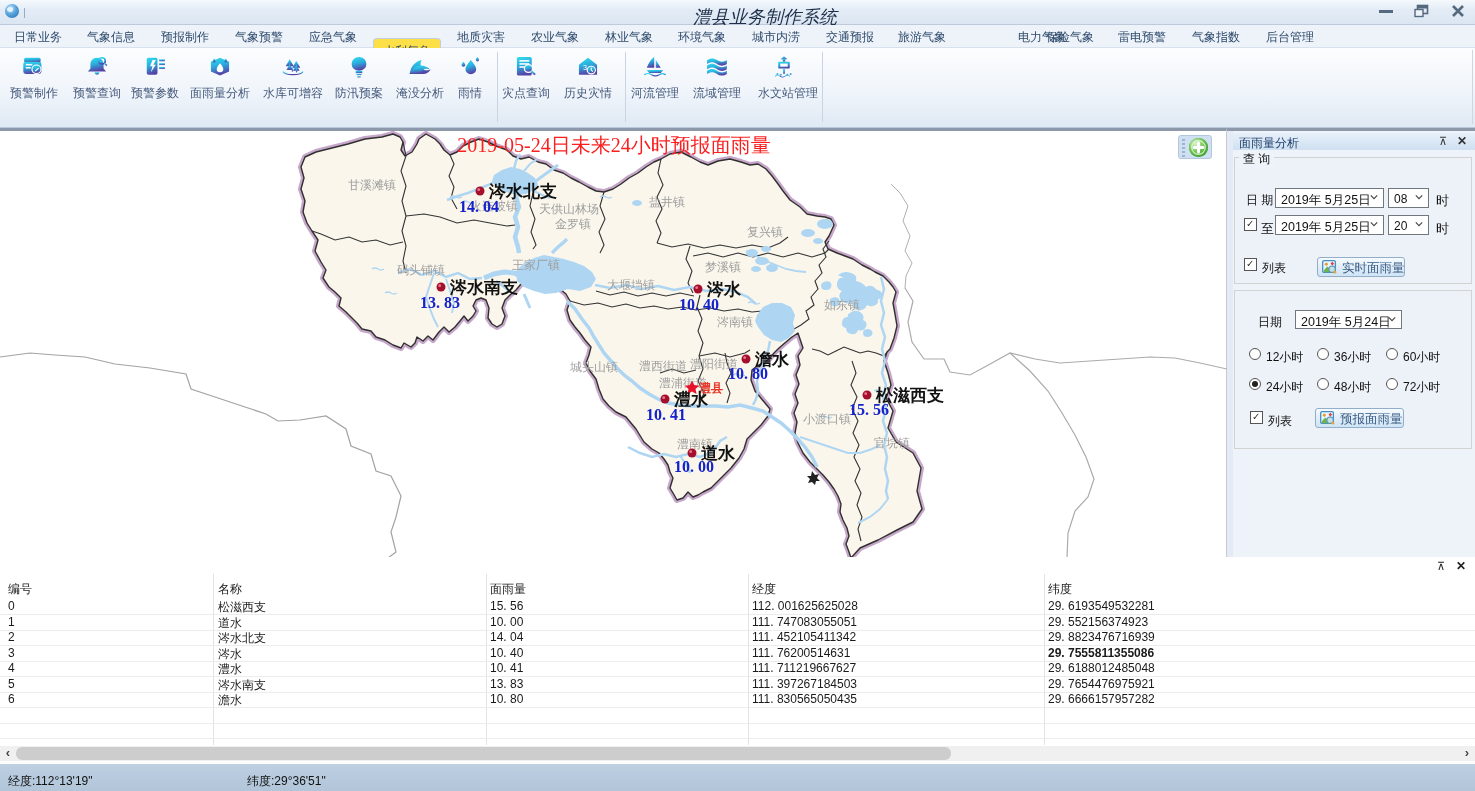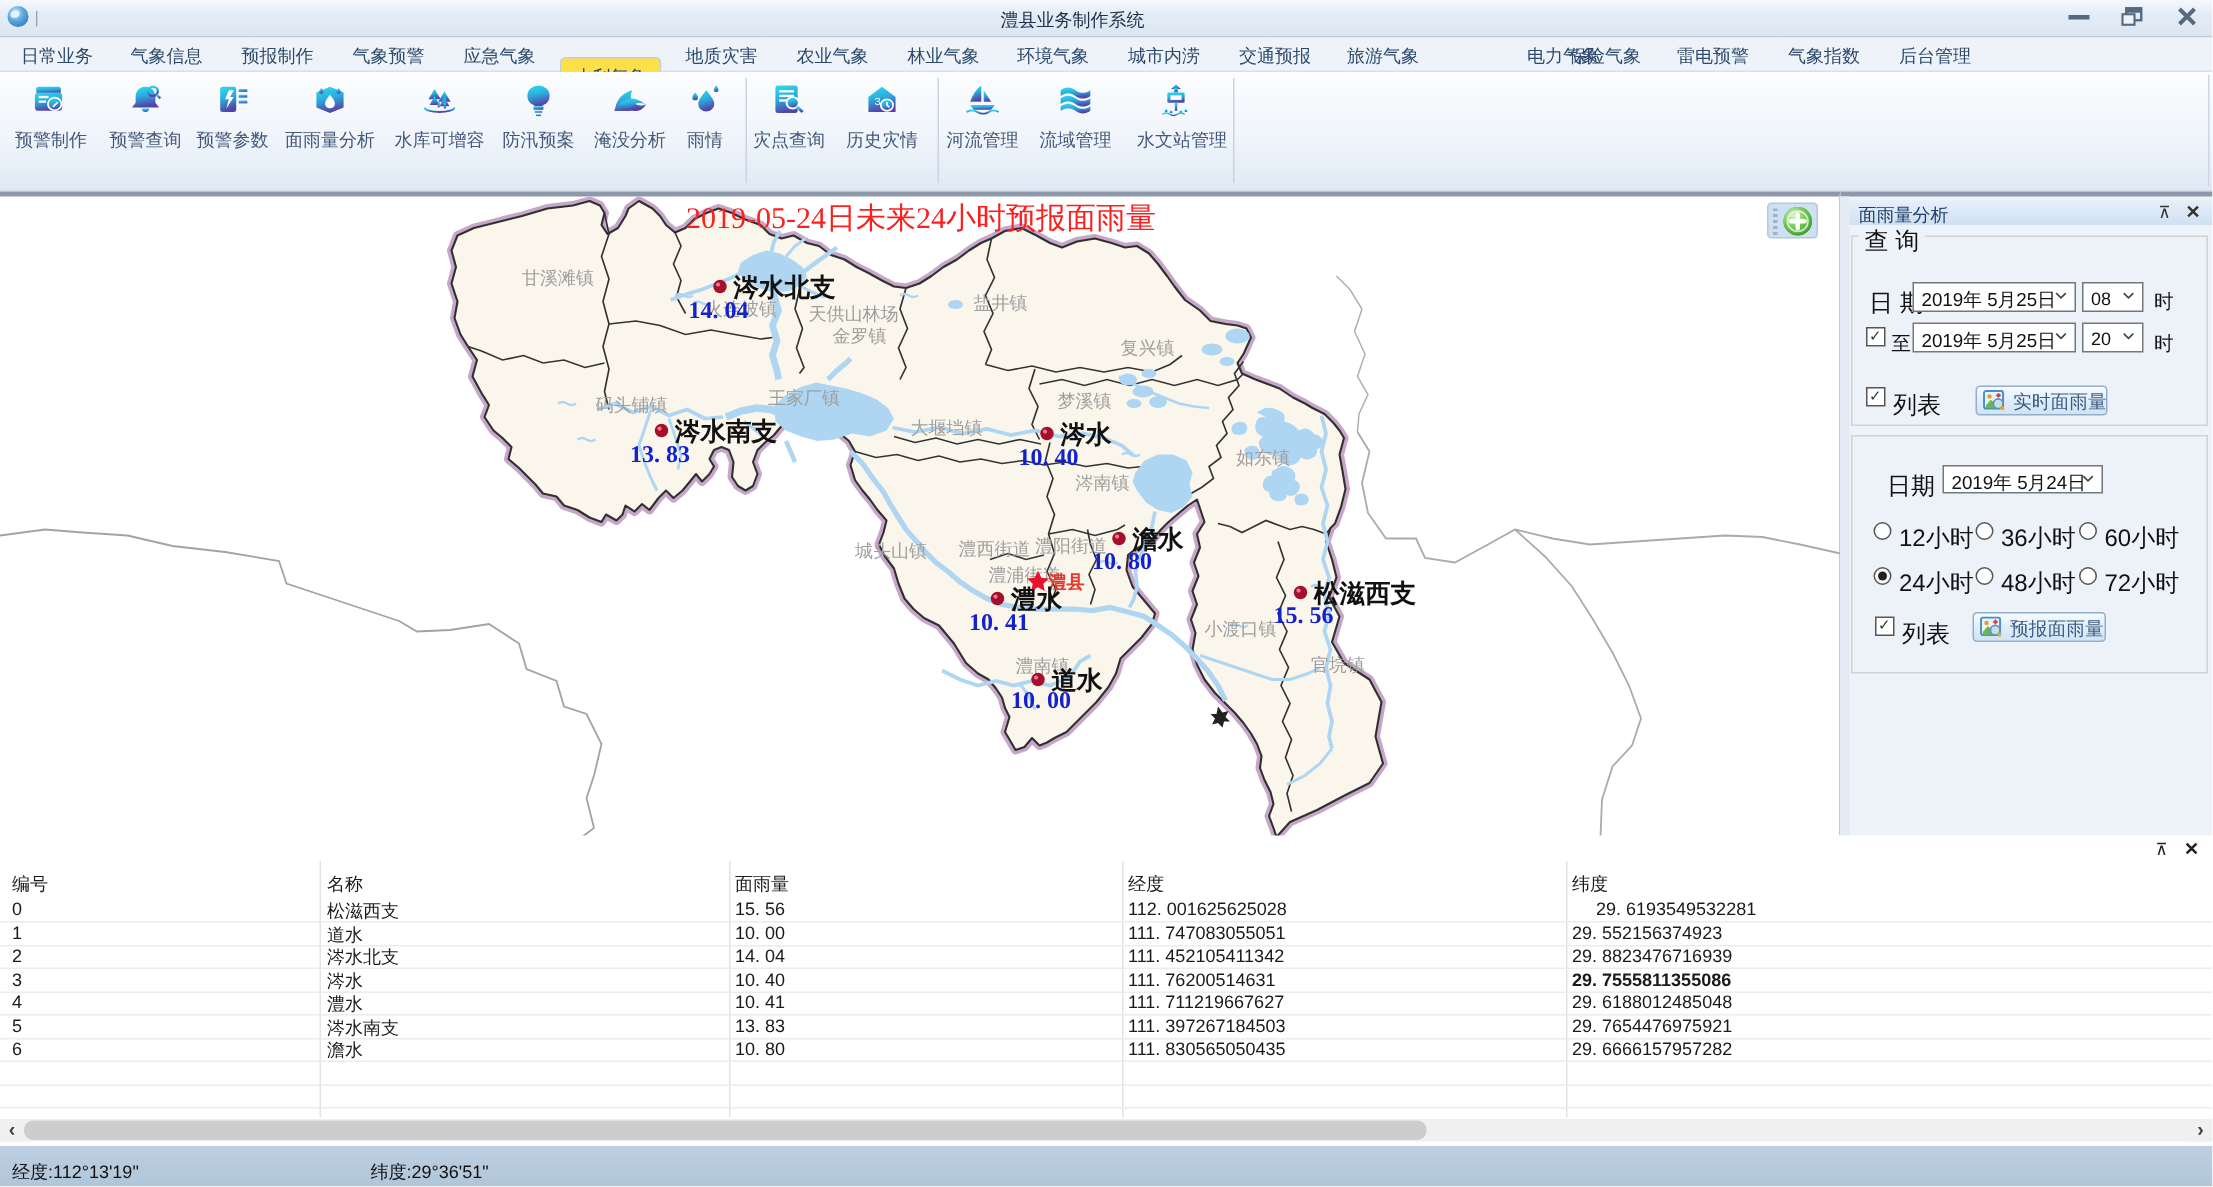--- a/index.html
+++ b/index.html
@@ -7,21 +7,21 @@
 #app { position:relative; width:1475px; height:791px; background:#fff; }
 
 #titlebar { position:absolute; left:0; top:0; width:1475px; height:25px;
   background:linear-gradient(#f5f9fd 0%, #e3ecf6 40%, #dce6f2 100%);
   border-bottom:1px solid #bccadb; }
 #titlebar .globe { position:absolute; left:5px; top:4px; width:14px; height:14px; border-radius:50%;
   background:radial-gradient(circle at 38% 32%, #cfe9f9 0%, #5fabdf 40%, #2166ad 100%); }
 #titlebar .globe:after{ content:""; position:absolute; left:2px; top:3px; width:6px; height:5px;
   background:#eaf5fc; border-radius:60% 40% 55% 45%; opacity:.9;}
 #titlebar .sep { position:absolute; left:23px; top:6px; color:#8fa3bb; font-size:11px; }
-#titlebar .title { position:absolute; left:667px; top:5px; font-size:12px; color:#1d2f49; }
+#titlebar .title { position:absolute; left:693px; top:5px; font-size:18px; color:#1d2f49;font-style:italic; }
 
 #menubar { position:absolute; left:0; top:25px; width:1475px; height:23px; background:#eef3fa; border-bottom:1px solid #d7e1ee; }
 .mi { position:absolute; top:4px; font-size:12px; color:#2e4a6b; }
 .mi.sel { background:#fde047; border:1px solid #c3cfdd; border-bottom:none; border-radius:4px 4px 0 0; padding:4px 9px 5px 9px; top:13px; }
 
 #toolbar { position:absolute; left:0; top:48px; width:1475px; height:80px;
   background:linear-gradient(#fcfdfe 0%, #f0f5fb 55%, #dfe9f4 100%); border-bottom:1px solid #b9c7d8; }
 .tsep { position:absolute; top:4px; height:70px; width:1px; background:#c9d4e2; }
 .titem { position:absolute; top:6px; text-align:center; }
 .titem .lab { margin-top:5px; font-size:12px; color:#44587a; white-space:nowrap; }
@@ -29,21 +29,21 @@
 
 #map { position:absolute; left:0; top:128px; width:1227px; height:429px; background:#fff; border-top:3px solid #8d99ab; border-right:1px solid #c2ccd8; }
 
 #rpanel { position:absolute; left:1227px; top:128px; width:248px; height:429px; background:#eef3fa; border-top:3px solid #8d99ab; }
 #rpanel .lstrip { position:absolute; left:0; top:0; width:6px; height:429px; background:#e4ebf5; }
 #rpanel .ptitle { position:absolute; left:6px; top:2px; width:242px; height:17px;
   background:linear-gradient(#e7f0fa, #cfe0f1); font-size:12px; color:#1c3e69; padding:2px 0 0 6px; }
 #rpanel .pin { position:absolute; right:28px; top:4px; color:#333; font-size:11px; }
 #rpanel .px { position:absolute; right:8px; top:3px; color:#333; font-size:12px; font-weight:bold; }
 .gbox { position:absolute; border:1px solid #d2d2d2; background:#edf2f9; }
-.ctl { position:absolute; font-size:16px; color:#111; }
+.ctl { position:absolute; font-size:12px; color:#111; }
 .combo { position:absolute; background:#fff; border:1.4px solid #70777f; }
 .combo .cv { position:absolute; left:5px; top:3px; font-size:12.5px; color:#111; white-space:nowrap; }
 .combo .arr { position:absolute; right:5px; top:4px; width:8px; height:8px; }
 .cb { position:absolute; width:13px; height:13px; background:#fff; border:1px solid #555; }
 .cb:after { content:"✓"; position:absolute; left:1px; top:-1px; font-size:10px; color:#333; }
 .rb { position:absolute; width:12px; height:12px; background:#fff; border:1px solid #555; border-radius:50%; }
 .rb.on:after { content:""; position:absolute; left:2px; top:2px; width:6px; height:6px; border-radius:50%; background:#222; }
 .btn { position:absolute; height:20px; background:linear-gradient(#f6fbfe,#e0eefa 50%,#cfe4f5); border:1px solid #92aec9; border-radius:3px;
   font-size:12.5px; color:#3a5a80; }
 .btn .bicon { position:absolute; left:4px; top:2px; width:15px; height:14px; }
@@ -572,21 +572,21 @@
         <div class="th" style="left: 752px;">经度</div>
         <div class="th" style="left: 1048px;">纬度</div>
         <div class="vline" style="left: 213px;"></div>
         <div class="vline" style="left: 486px;"></div>
         <div class="vline" style="left: 748px;"></div>
         <div class="vline" style="left: 1044px;"></div>
         <div class="td" style="left: 8px; top: 25px;">0</div>
         <div class="td" style="left: 218px; top: 25px;">松滋西支</div>
         <div class="td" style="left: 490px; top: 25px;">15. 56</div>
         <div class="td" style="left: 752px; top: 25px;">112. 001625625028</div>
-        <div class="td" style="left: 1048px; top: 25px; margin-left: 16px;">29. 6193549532281</div>
+        <div class="td" style="left: 1048px; top: 25px;">29. 6193549532281</div>
         <div class="td" style="left: 8px; top: 40.5px;">1</div>
         <div class="td" style="left: 218px; top: 40.5px;">道水</div>
         <div class="td" style="left: 490px; top: 40.5px;">10. 00</div>
         <div class="td" style="left: 752px; top: 40.5px;">111. 747083055051</div>
         <div class="td" style="left: 1048px; top: 40.5px;">29. 552156374923</div>
         <div class="td" style="left: 8px; top: 56px;">2</div>
         <div class="td" style="left: 218px; top: 56px;">涔水北支</div>
         <div class="td" style="left: 490px; top: 56px;">14. 04</div>
         <div class="td" style="left: 752px; top: 56px;">111. 452105411342</div>
         <div class="td" style="left: 1048px; top: 56px;">29. 8823476716939</div>

